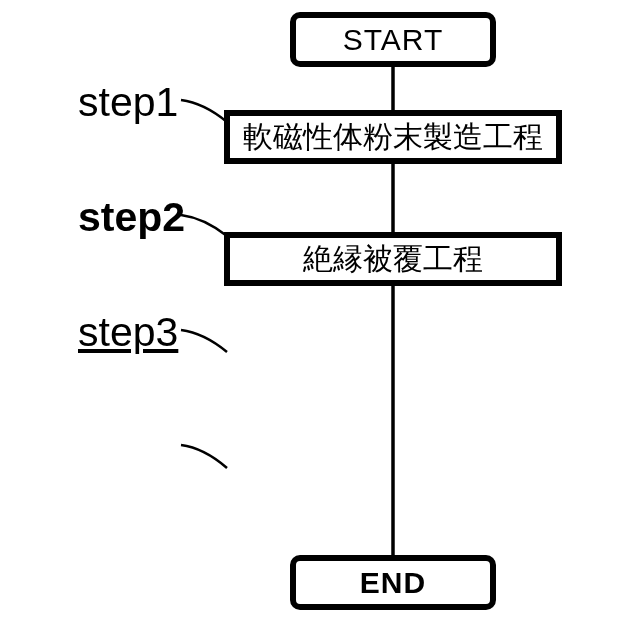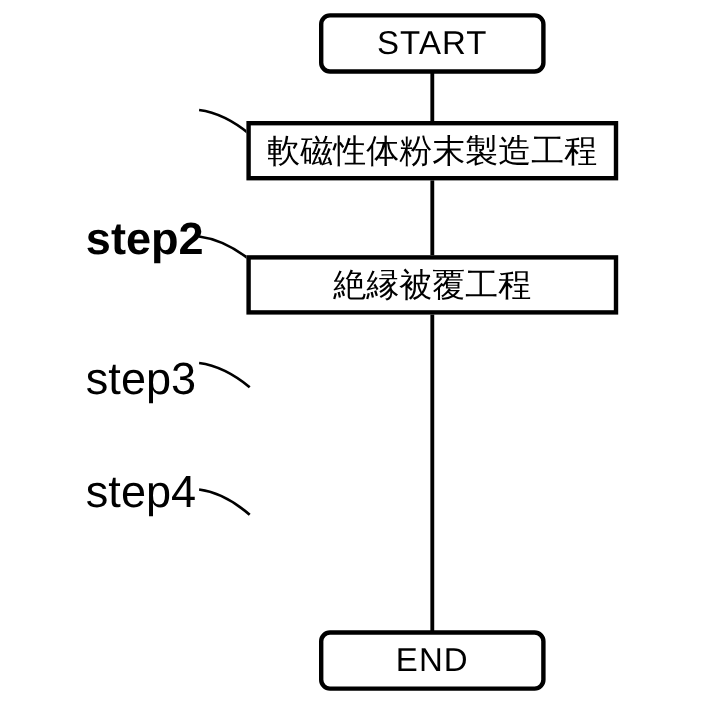--- a/index.html
+++ b/index.html
@@ -20,21 +20,21 @@
     left: 0;
     top: 0;
     width: 640px;
     height: 640px;
     z-index: 0;
   }
   .node {
     position: absolute;
     box-sizing: border-box;
     background: #ffffff;
-    border: 4px solid #000000;
+    border: 6px solid #000000;
     display: flex;
     align-items: center;
     justify-content: center;
     z-index: 1;
     color: #000000;
   }
   .terminal {
     left: 290px;
     width: 206px;
     height: 55px;
@@ -55,53 +55,53 @@
     line-height: 1;
     color: #000000;
     z-index: 1;
     letter-spacing: 0px;
   }
   #start-node { top: 12px; }
   #proc-1 { top: 110px; }
   #proc-2 { top: 232px; text-align: right; }
   #proc-3 { top: 348px; }
   #proc-4 { top: 465px; }
-  #end-node { top: 573px; }
+  #end-node { top: 555px; font-weight: bold; }
   #step-label-1 { top: 82px; }
   #step-label-2 { top: 197px; font-weight: bold; }
-  #step-label-3 { top: 324px; }
+  #step-label-3 { top: 312px; text-decoration: underline; }
   #step-label-4 { top: 427px; }
 </style>
 </head>
 <body>
 
 <div class="canvas">
 
   <svg class="lines-layer" viewBox="0 0 640 640" xmlns="http://www.w3.org/2000/svg">
     <line x1="393" y1="50" x2="393" y2="590" stroke="#000000" stroke-width="3.5"></line>
     <path d="M 181 100 Q 204 103 227 122" stroke="#000000" stroke-width="2.5" fill="none"></path>
     <path d="M 181 215 Q 204 218 227 236" stroke="#000000" stroke-width="2.5" fill="none"></path>
     <path d="M 181 330 Q 204 333 227 352" stroke="#000000" stroke-width="2.5" fill="none"></path>
     <path d="M 181 445 Q 204 448 227 468" stroke="#000000" stroke-width="2.5" fill="none"></path>
   </svg>
 
   <div id="start-node" class="node terminal">
     <span>START</span>
   </div>
 
+  <div id="step-label-1" class="step-label">step1</div>
   <div id="proc-1" class="node process">
     <span>軟磁性体粉末製造工程</span>
   </div>
 
   <div id="step-label-2" class="step-label">step2</div>
   <div id="proc-2" class="node process">
     <span>絶縁被覆工程</span>
   </div>
 
   <div id="step-label-3" class="step-label">step3</div>
 
-  <div id="step-label-4" class="step-label">step4</div>
 
   <div id="end-node" class="node terminal">
     <span>END</span>
   </div>
 
 </div>
 
 </body></html>

